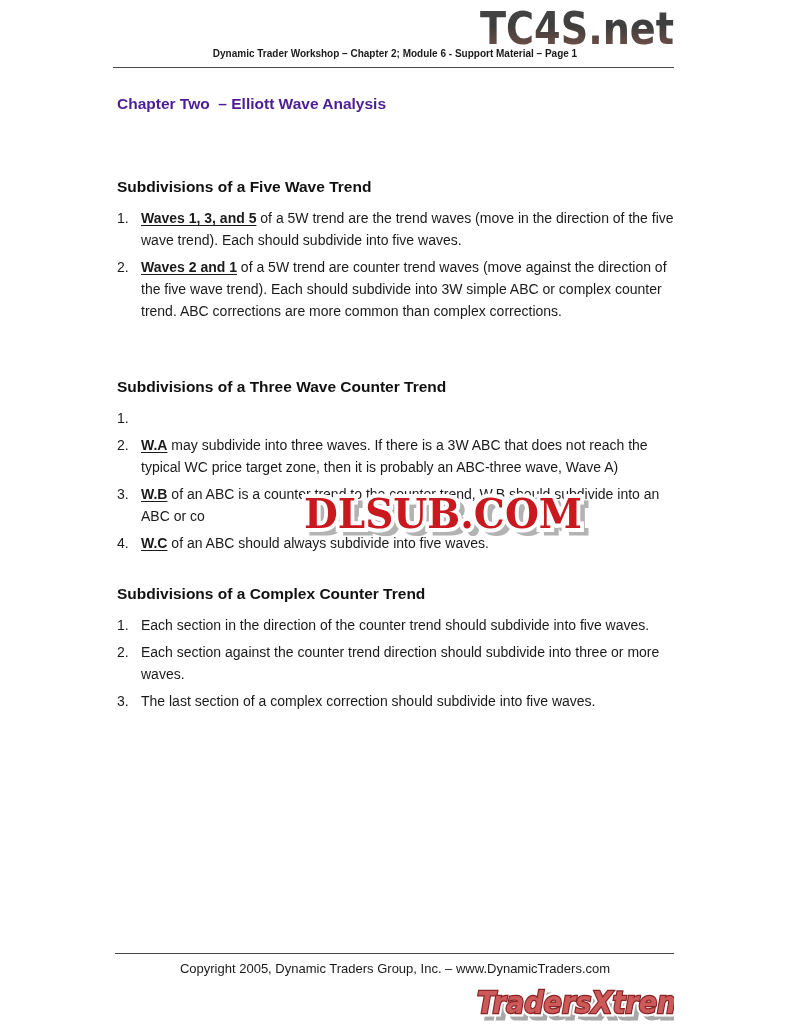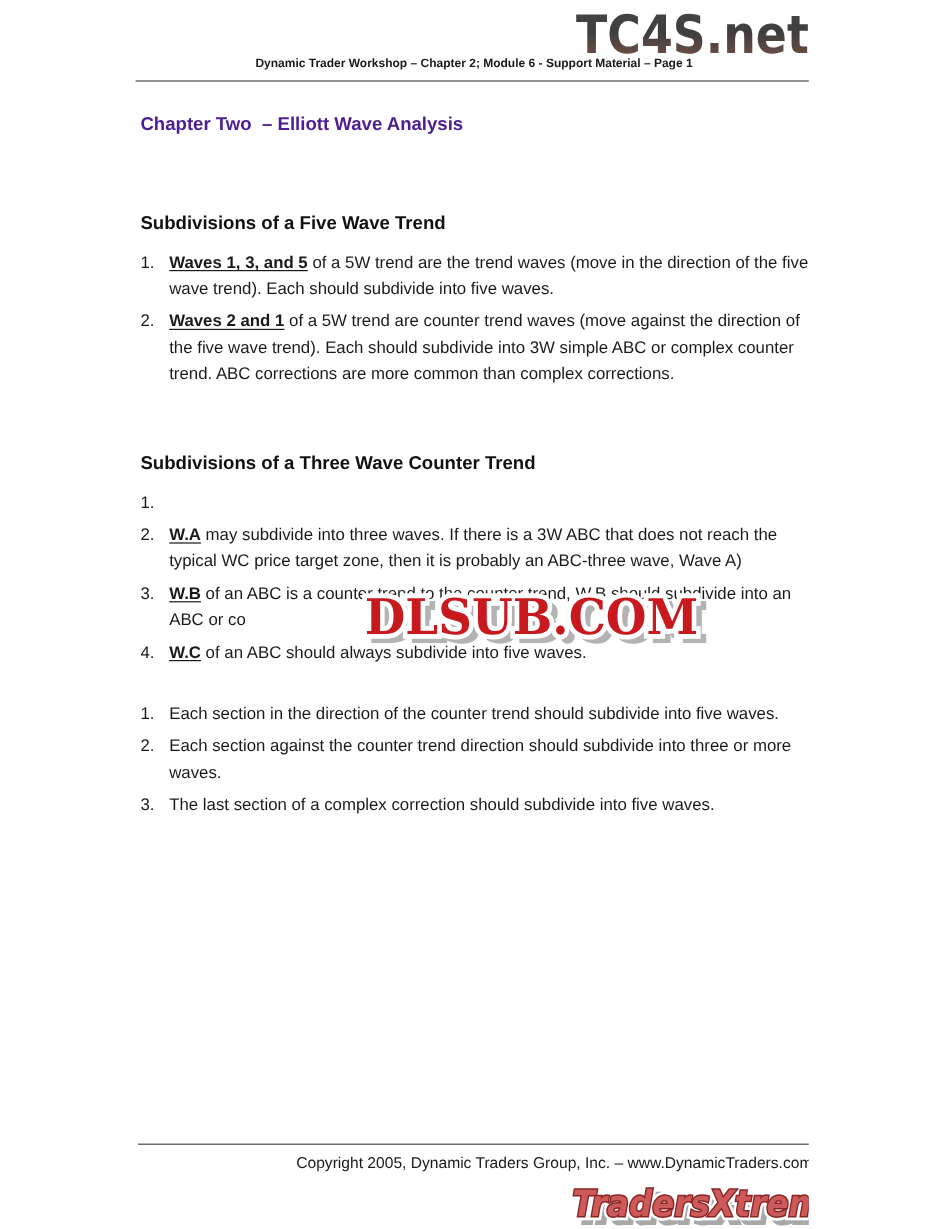--- a/index.html
+++ b/index.html
@@ -34,21 +34,21 @@
   .item{display:flex;margin-bottom:5px;font-size:14px;line-height:22px;}
   .num{flex:0 0 24px;}
   .itext{flex:0 1 auto;max-width:533px;}
   .u{text-decoration:underline;text-underline-offset:2px;font-weight:bold;}
   
   .dlsub{position:absolute;left:256px;top:486px;margin-left:44px;}
   .traders{position:absolute;left:470px;top:983px;}
   
   .footer-rule{position:absolute;top:953px;left:115px;width:560px;height:0;border-top:1px solid #4a4a4a;}
   .copyright{
-    position:absolute;top:961px;left:113px;width:564px;text-align:right;
+    position:absolute;top:961px;left:113px;width:564px;text-align:center;
     font-size:13px;line-height:16px;color:#1a1a1a;
   }
 </style>
 </head>
 <body>
 
 <div class="page">
 
   <div class="tc4s">
     <svg width="198" height="50" viewBox="0 0 198 50">
@@ -102,20 +102,21 @@
 
   <div class="dlsub">
     <svg width="300" height="58" viewBox="0 0 300 58">
       <text x="10" y="47" font-family="DejaVu Serif, serif" font-size="41" font-weight="bold" textLength="278" lengthAdjust="spacingAndGlyphs" fill="#b3b3b3" stroke="#b3b3b3" stroke-width="5">DLSUB.COM</text>
       <text x="4" y="42" font-family="DejaVu Serif, serif" font-size="41" font-weight="bold" textLength="278" lengthAdjust="spacingAndGlyphs" fill="#ffffff" stroke="#ffffff" stroke-width="8">DLSUB.COM</text>
       <text x="4" y="42" font-family="DejaVu Serif, serif" font-size="41" font-weight="bold" textLength="278" lengthAdjust="spacingAndGlyphs" fill="#c8191f">DLSUB.COM</text>
     </svg>
   </div>
 
   <div class="doc-section sec-3">
+    <h2>Subdivisions of a Complex Counter Trend</h2>
     <div class="item">
       <span class="num">1.</span>
       <span class="itext"><span>Each section in the direction of the counter trend should subdivide into five waves.</span></span>
     </div>
     <div class="item">
       <span class="num">2.</span>
       <span class="itext"><span>Each section against the counter trend direction should subdivide into three or more waves.</span></span>
     </div>
     <div class="item">
       <span class="num">3.</span>

